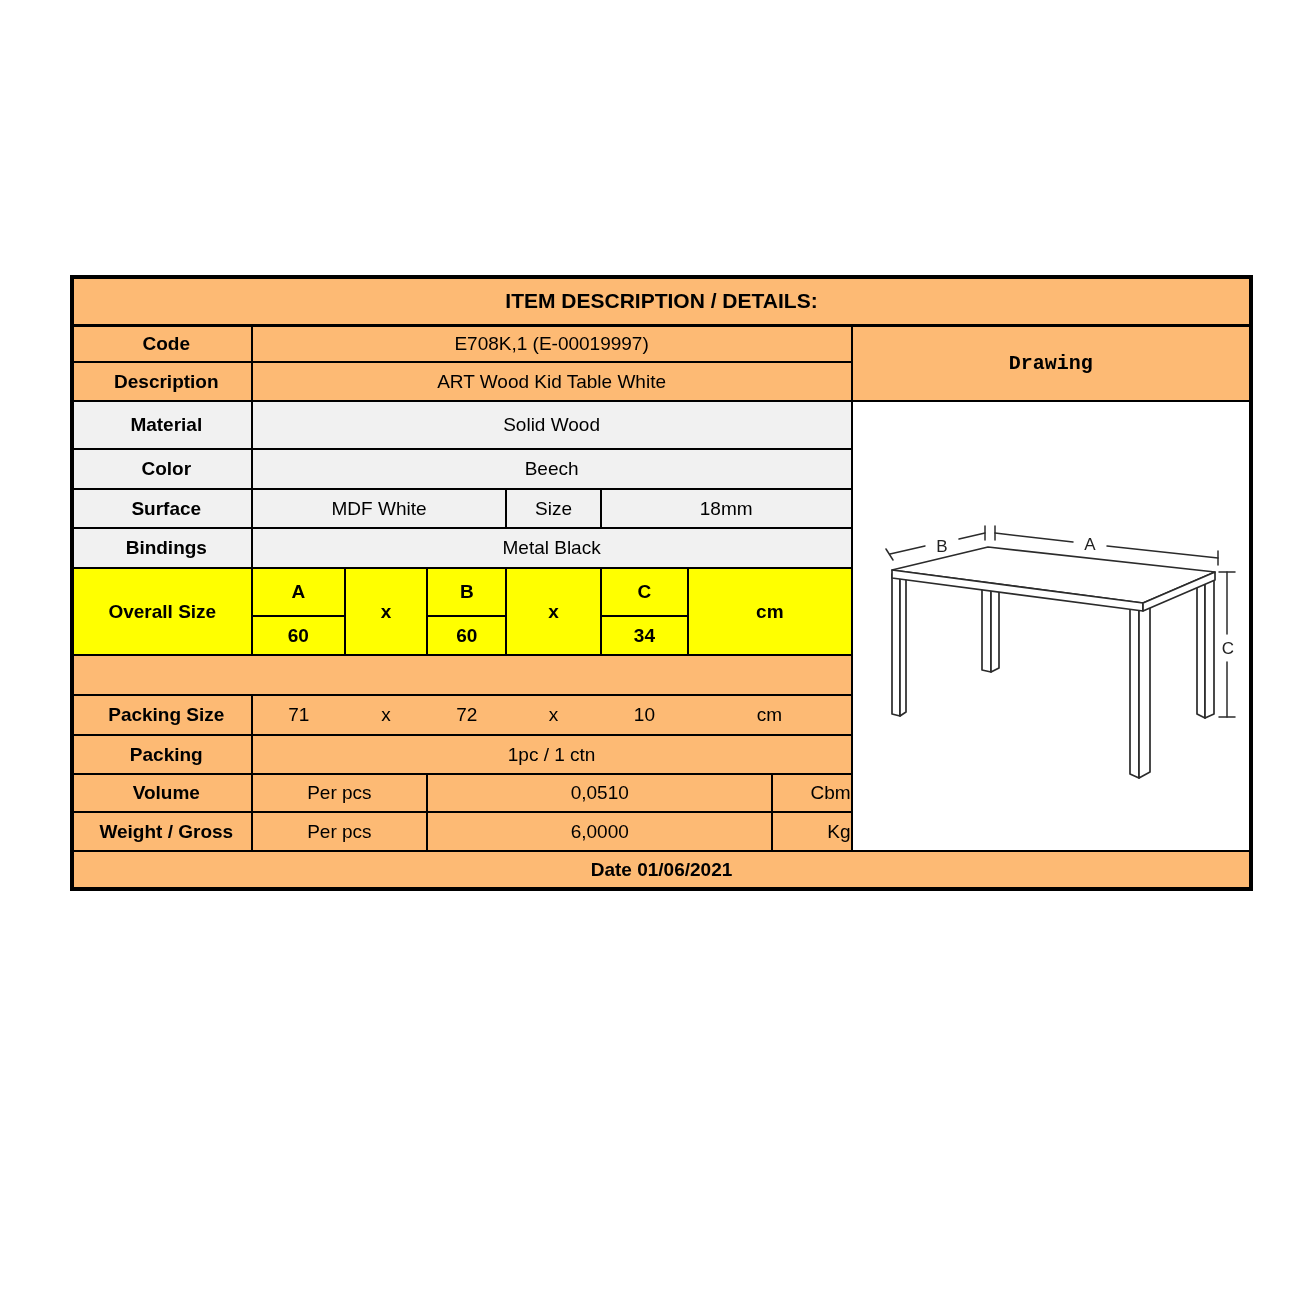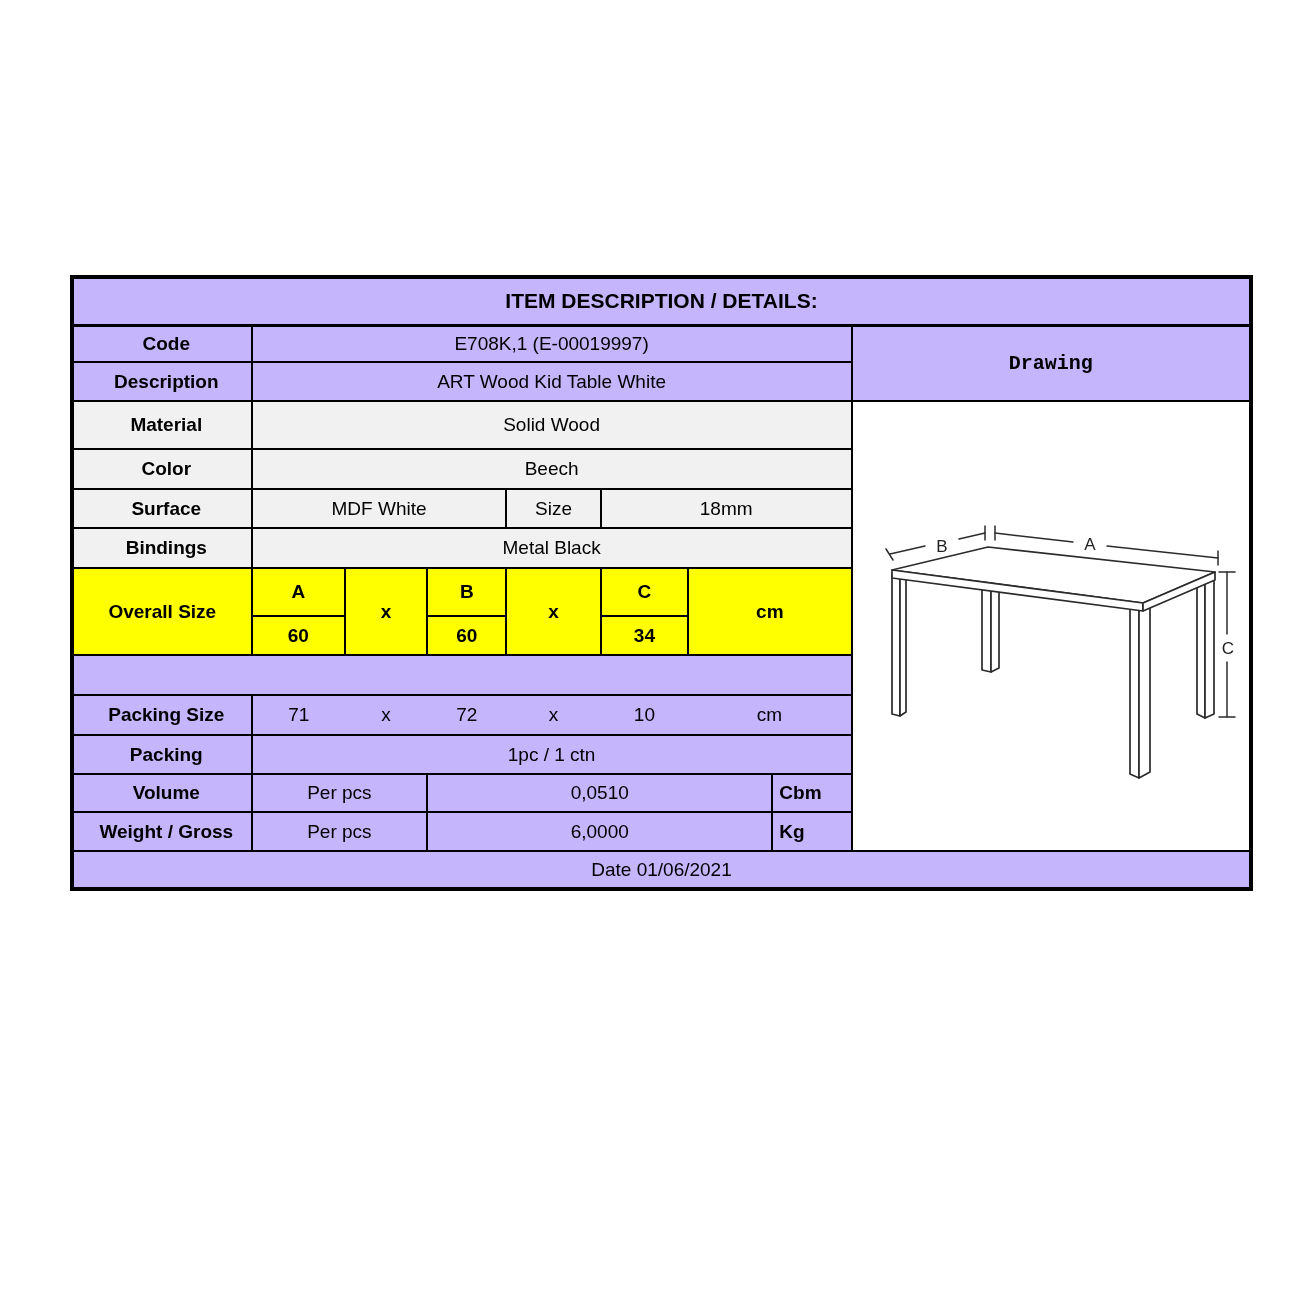--- a/index.html
+++ b/index.html
@@ -16,21 +16,21 @@
     font-family: "Liberation Sans", sans-serif;
     position: relative;
   }
   table.spec {
     position: absolute;
     left: 70px; top: 275px;
     width: 1183px;
     border-collapse: collapse;
     table-layout: fixed;
     border: 4px solid var(--border-color);
-    background: #c4b5fd;
+    background: #fdba74;
   }
   td {
     border: 2px solid var(--border-color);
     font-size: 19px;
     color: #000;
     text-align: center;
     vertical-align: middle;
     padding: 0;
     overflow: hidden;
   }
@@ -41,23 +41,23 @@
   }
   td.label {
     text-align: center;
     padding-left: 8px;
     font-weight: bold;
   }
   td.bold { font-weight: normal; }
   tr.shade td { background: var(--row-shade); }
   tr.yellow td { background: var(--highlight); font-weight: bold; }
   td.center-label { text-align: center; padding-left: 0; font-weight: bold; }
-  td.unit-cell { text-align: left; padding-left: 6px; font-weight: bold; }
+  td.unit-cell { text-align: right; padding-left: 6px; font-weight: normal; }
   td.nbl { border-left-style: hidden; }
-  td.date-cell { font-weight: normal; }
+  td.date-cell { font-weight: bold; }
   td.drawing-label { font-weight: bold; font-size: 20px; font-family: Liberation Mono, monospace; }
   td.drawing-area { vertical-align: top; padding: 0; }
   td.drawing-area svg { display: block; }
 </style>
 </head>
 <body>
 
 <table class="spec">
   <colgroup>
     <col style="width:179px">

